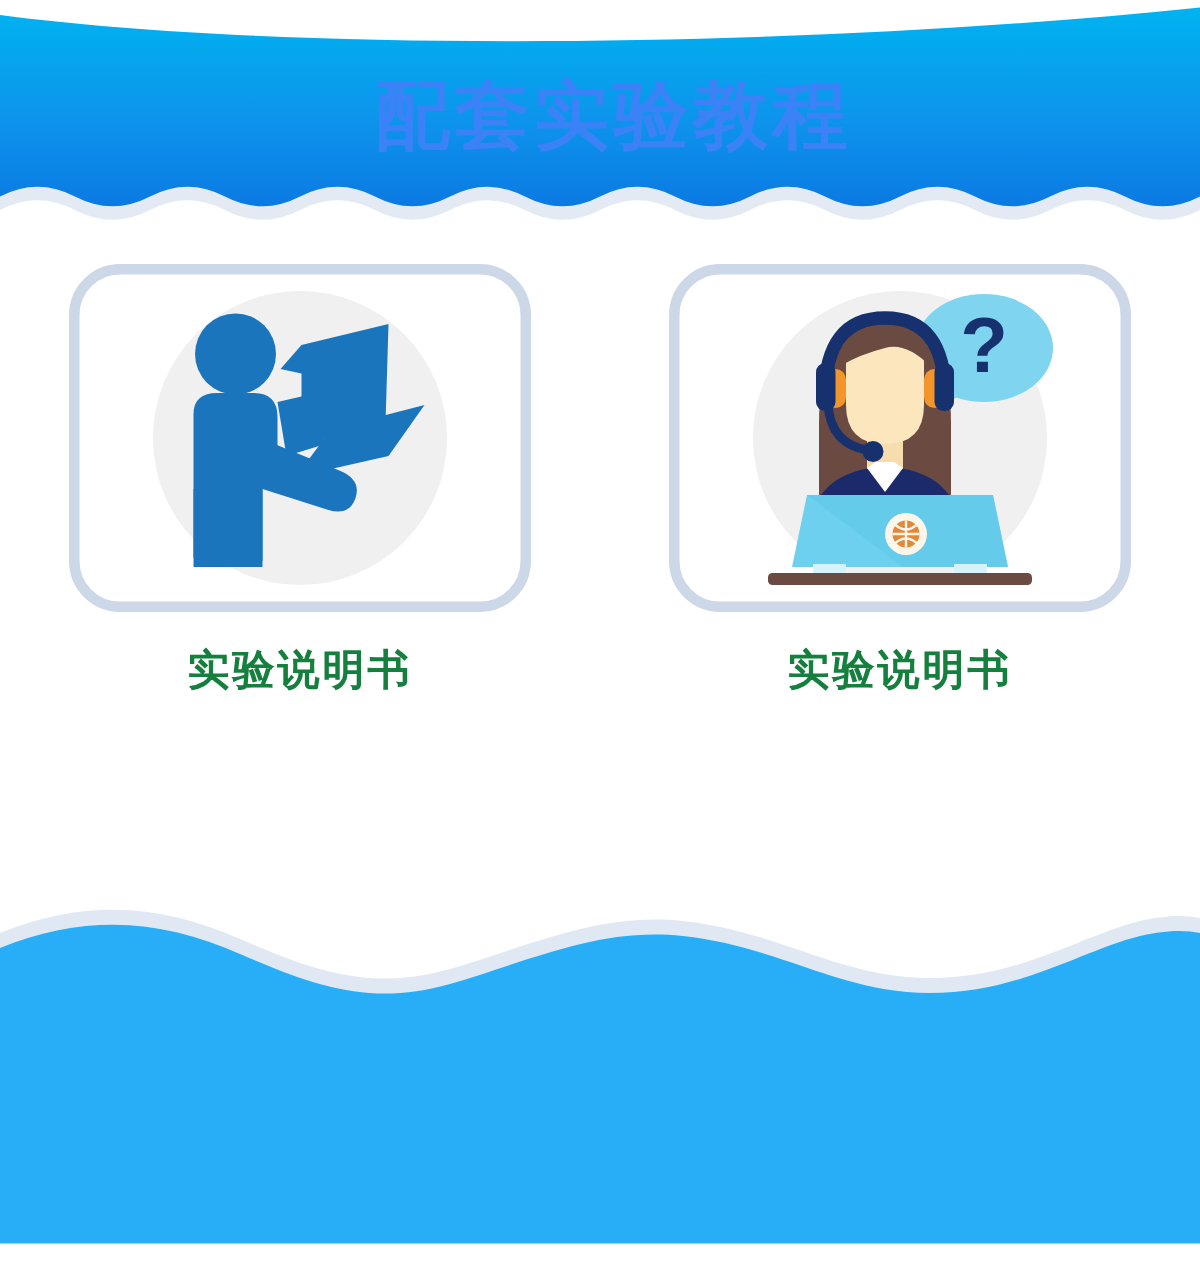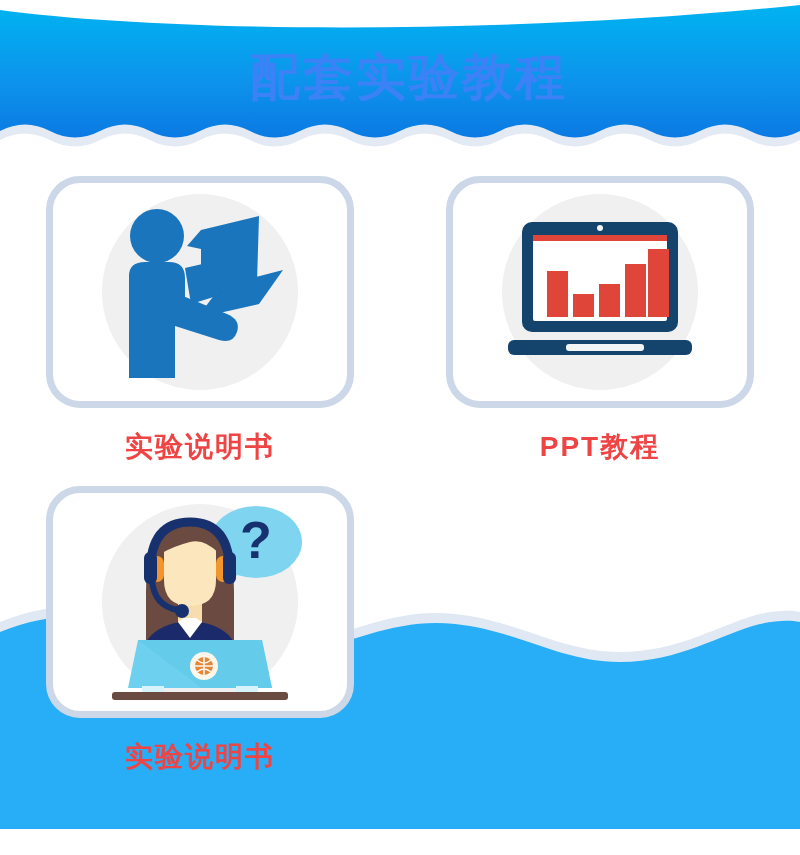--- a/index.html
+++ b/index.html
@@ -114,21 +114,21 @@
   }
   .card-art {
     position: relative;
     z-index: 2;
     display: block;
   }
   .card-label {
     margin-top: 22px;
     font-size: 28px;
     font-weight: bold;
-    color: #ef4444;
+    color: #15803d;
     letter-spacing: 2px;
     line-height: 34px;
     white-space: nowrap;
   }
 </style>
 </head>
 <body>
 
 <div id="page">
 
@@ -211,47 +211,20 @@
 
             <path d="M80,62 l26,-6 l6,34 l-26,8 Z"></path>
 
             <path d="M116,80 l62,-16 l-24,34 l-62,14 Z"></path>
           </g>
         </svg>
       </div>
       <div class="card-label">实验说明书</div>
     </div>
 
-    <div class="cell">
-      <div class="card">
-        <div class="card-disc"></div>
-        <svg class="card-art" width="200" height="148" viewBox="0 0 200 148">
-
-          <rect x="22" y="4" width="156" height="110" rx="10" ry="10" fill="#14436b"></rect>
-
-          <rect x="33" y="17" width="134" height="86" rx="2" ry="2" fill="#ffffff"></rect>
-
-          <rect x="33" y="17" width="134" height="6" fill="#e0453a"></rect>
-
-          <circle cx="100" cy="10" r="3" fill="#f2f4f6"></circle>
-
-          <g fill="#e0453a">
-            <rect x="47" y="53" width="21" height="46"></rect>
-            <rect x="73" y="76" width="21" height="23"></rect>
-            <rect x="99" y="66" width="21" height="33"></rect>
-            <rect x="125" y="46" width="21" height="53"></rect>
-            <rect x="148" y="31" width="21" height="68"></rect>
-          </g>
-
-          <rect x="8" y="122" width="184" height="15" rx="6" ry="6" fill="#14436b"></rect>
-          <rect x="66" y="126" width="78" height="7" rx="3" ry="3" fill="#f2f4f6"></rect>
-        </svg>
-      </div>
-      <div class="card-label">PPT教程</div>
-    </div>
 
 
     <div class="cell">
       <div class="card">
         <div class="card-disc"></div>
         <svg class="card-art" width="212" height="204" viewBox="0 0 212 204">
 
           <g>
             <ellipse cx="162" cy="42" rx="46" ry="36" fill="#7fd4f0"></ellipse>
             <path d="M132,62 L118,92 L148,72 Z" fill="#7fd4f0"></path>

